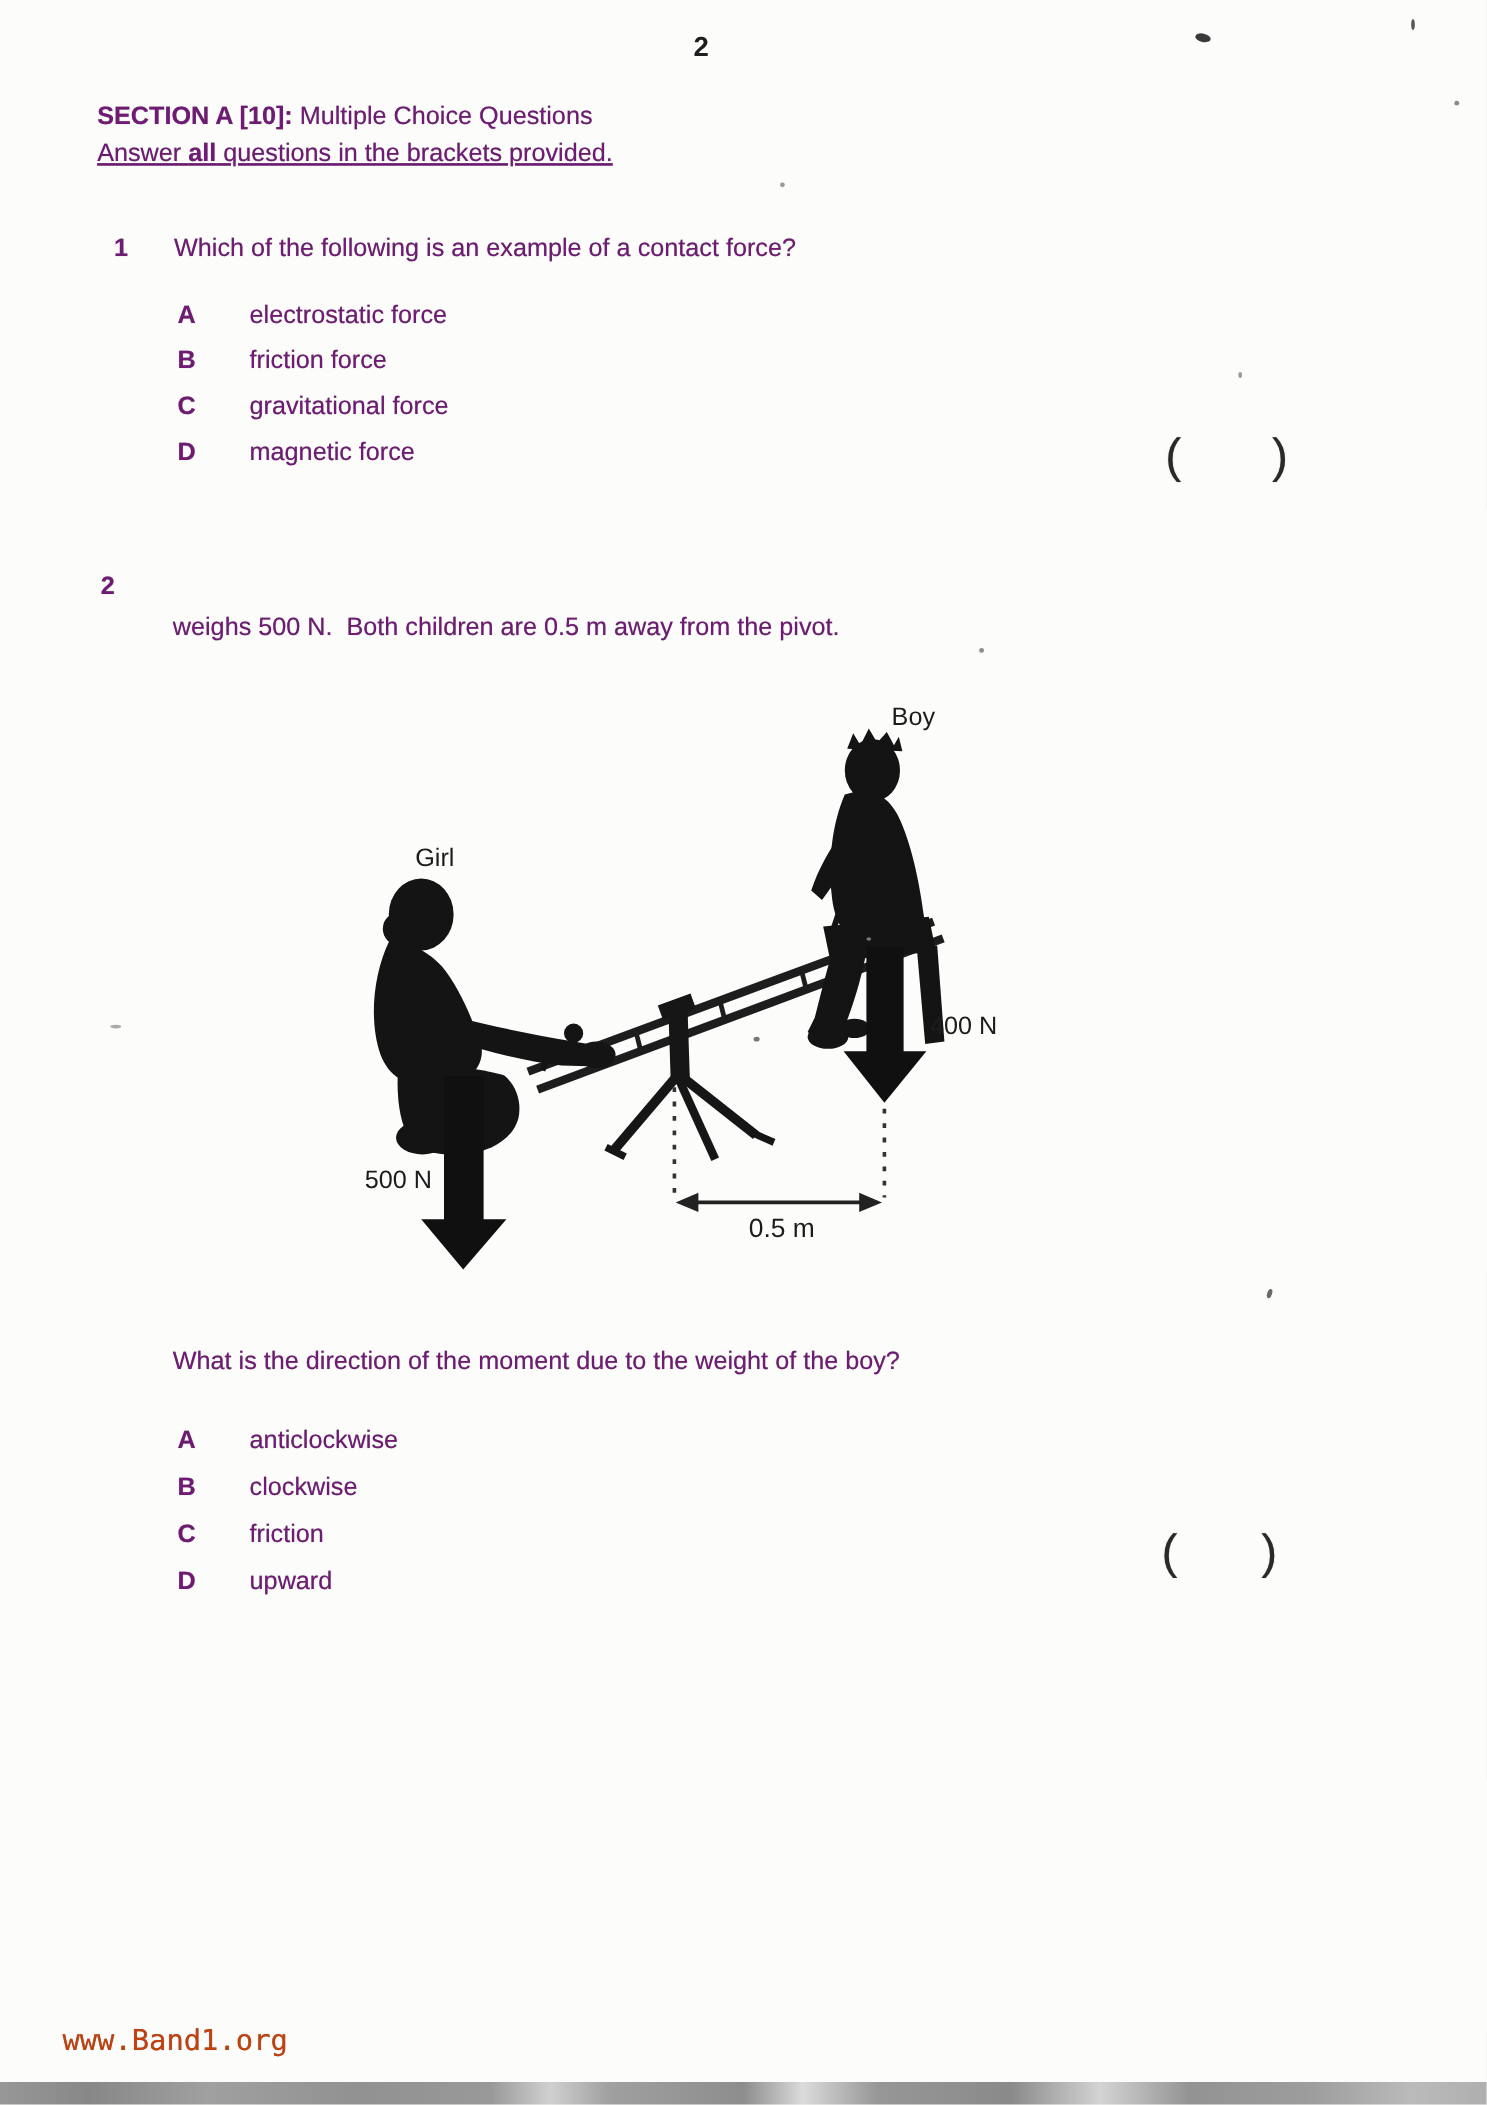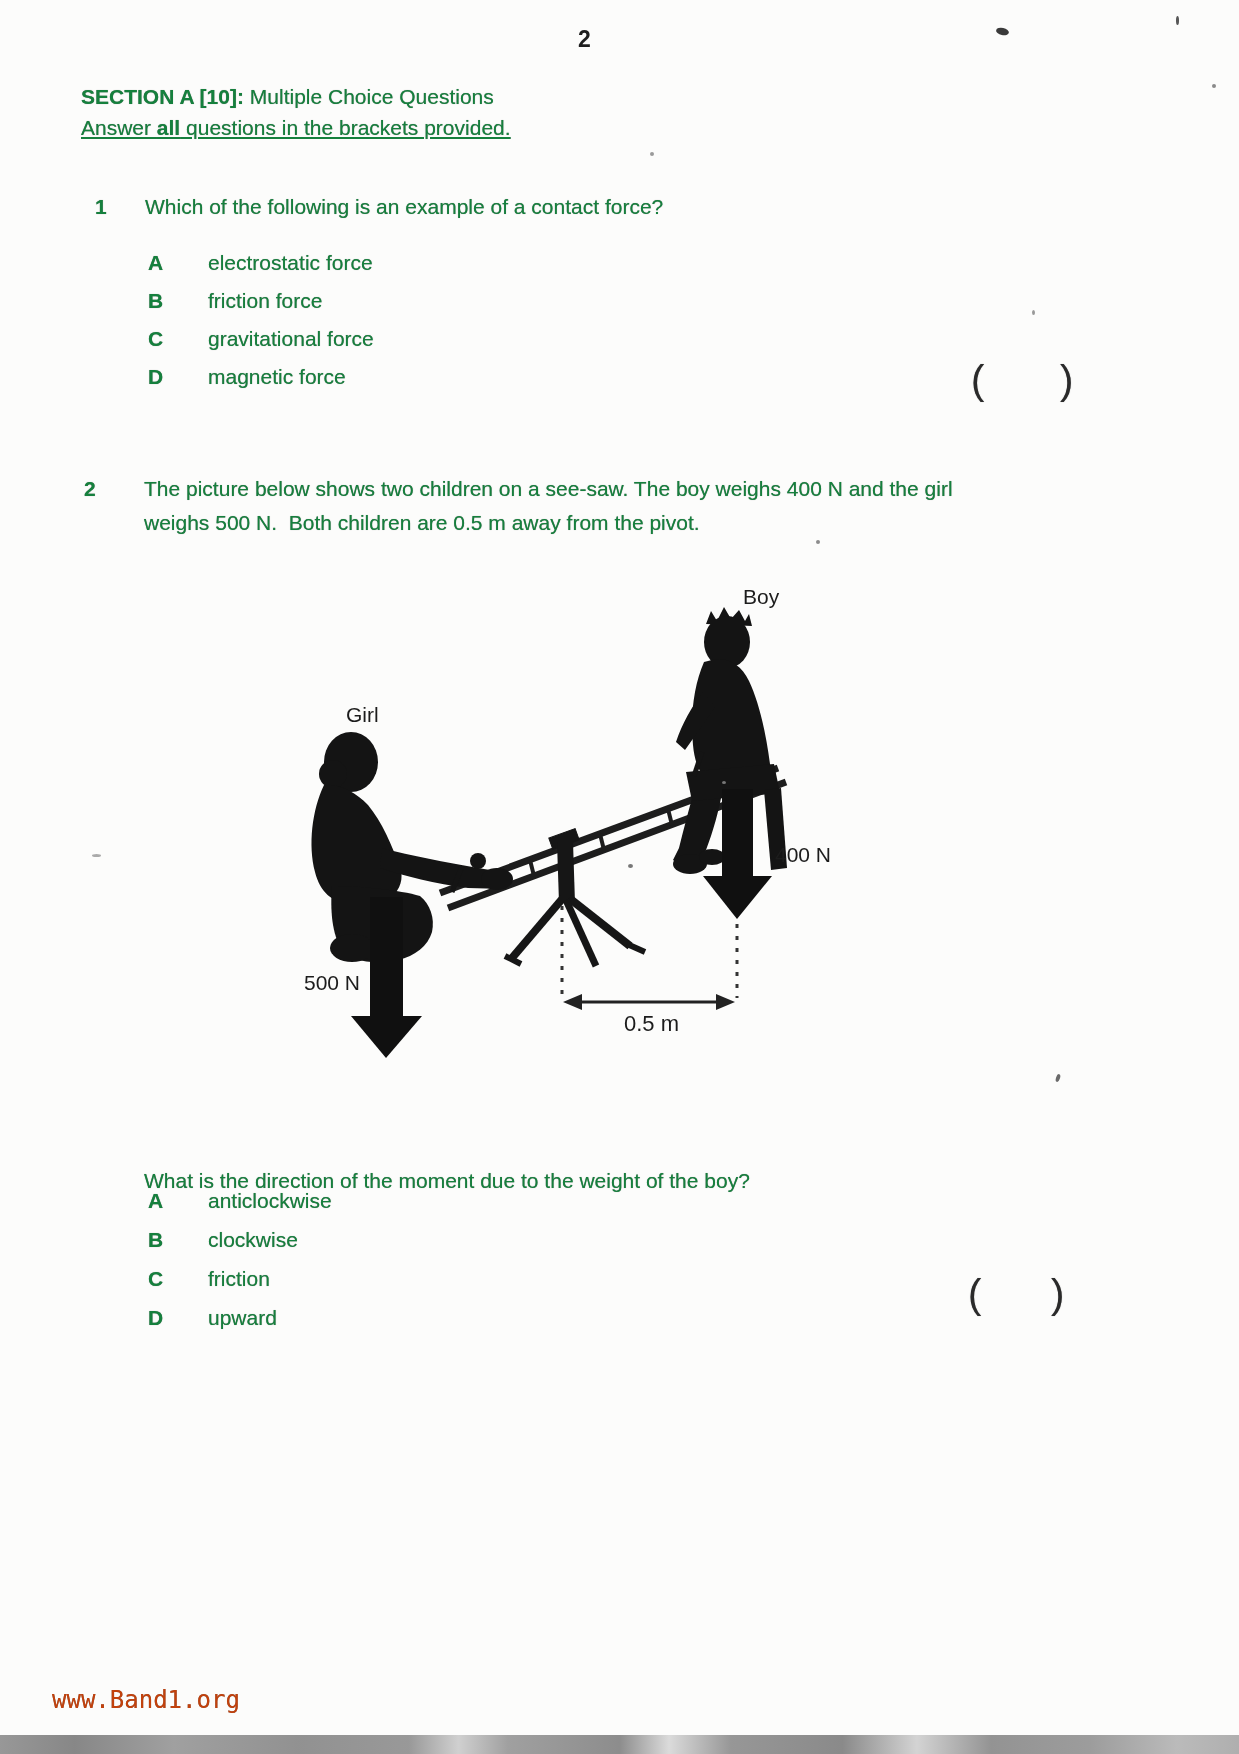--- a/index.html
+++ b/index.html
@@ -6,21 +6,21 @@
   .page{
     position:relative;
     width:1239px;height:1754px;
     background:#fcfcfb;
     overflow:hidden;
     font-family:"Liberation Sans", sans-serif;
     color:#1e1e1e;
   }
   .abs{position:absolute;}
   .txt{
-    font-size:21px;line-height:26px;color:#15803d;
+    font-size:21px;line-height:26px;color:#701a75;
     text-shadow:0 0 0.7px rgba(20,20,20,0.55);
     white-space:pre-wrap;
   }
   .bold{font-weight:700;}
   .pagenum{font-size:23px;font-weight:700;}
   .qnum{font-weight:700;}
   .optrow{display:flex;}
   .optletter{display:inline-block;width:60px;font-weight:700;}
   .bracket{
     font-size:40px;font-weight:400;color:#2a2a2a;
@@ -72,21 +72,20 @@
   </div>
   <div class="abs txt optrow" style="left:148px;top:364px;">
     <span class="optletter">D</span>
     <span>magnetic force</span>
   </div>
 
   <div class="abs bracket" style="left:971px;top:358px;">(</div>
   <div class="abs bracket" style="left:1060px;top:358px;">)</div>
 
   <div class="abs txt qnum" style="left:84px;top:476px;">2</div>
-  <div class="abs txt" style="left:144px;top:476px;">The picture below shows two children on a see-saw. The boy weighs 400 N and the girl</div>
   <div class="abs txt" style="left:144px;top:510px;">weighs 500 N.  Both children are 0.5 m away from the pivot.</div>
 
   <svg class="abs" style="left:290px;top:575px;" width="555" height="495" viewBox="290 575 555 495">
 
     <g stroke="#1d1d1d" stroke-width="7">
       <line x1="440" y1="893" x2="778" y2="768"></line>
       <line x1="448" y1="908" x2="786" y2="782"></line>
       <line x1="530" y1="860" x2="534" y2="876" stroke-width="4"></line>
       <line x1="600" y1="834" x2="604" y2="850" stroke-width="4"></line>
       <line x1="668" y1="809" x2="672" y2="825" stroke-width="4"></line>
@@ -151,21 +150,21 @@
       <polygon points="716,994 716,1010 735,1002" stroke="none"></polygon>
     </g>
 
     <text x="346" y="722" font-size="21">Girl</text>
     <text x="743" y="604" font-size="21">Boy</text>
     <text x="775" y="862" font-size="21">400 N</text>
     <text x="304" y="990" font-size="21">500 N</text>
     <text x="624" y="1031" font-size="22">0.5 m</text>
   </svg>
 
-  <div class="abs txt" style="left:144px;top:1168px;">What is the direction of the moment due to the weight of the boy?</div>
+  <div class="abs txt" style="left:144px;top:1122px;">What is the direction of the moment due to the weight of the boy?</div>
 
   <div class="abs txt optrow" style="left:148px;top:1188px;">
     <span class="optletter">A</span>
     <span>anticlockwise</span>
   </div>
   <div class="abs txt optrow" style="left:148px;top:1227px;">
     <span class="optletter">B</span>
     <span>clockwise</span>
   </div>
   <div class="abs txt optrow" style="left:148px;top:1266px;">

